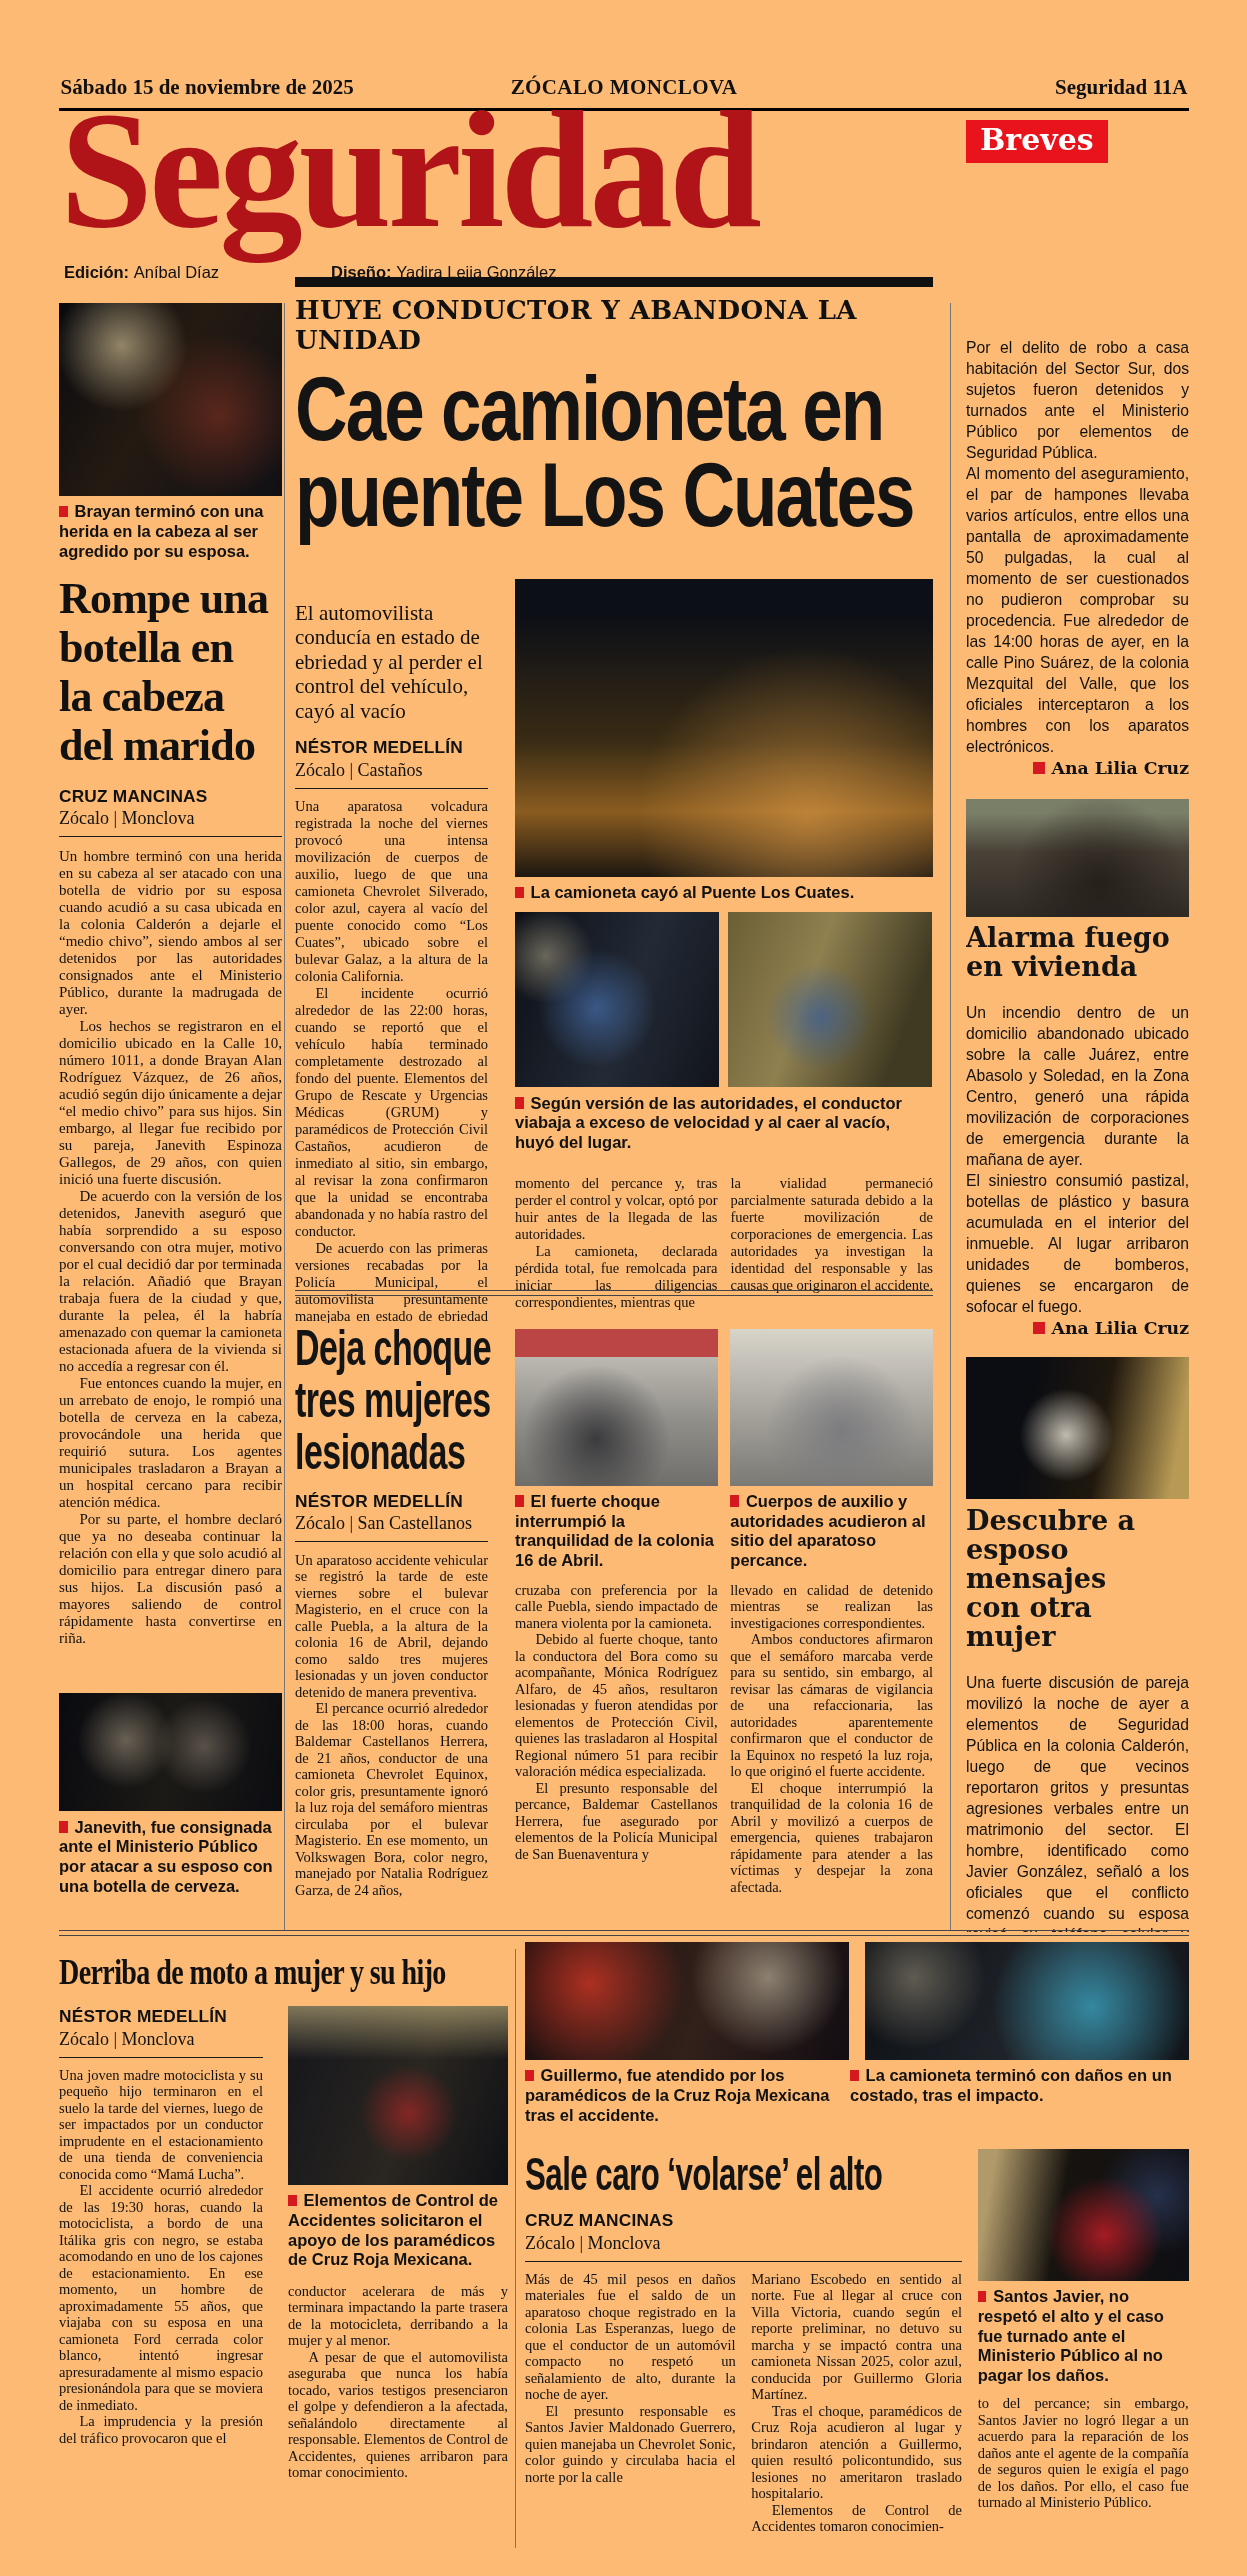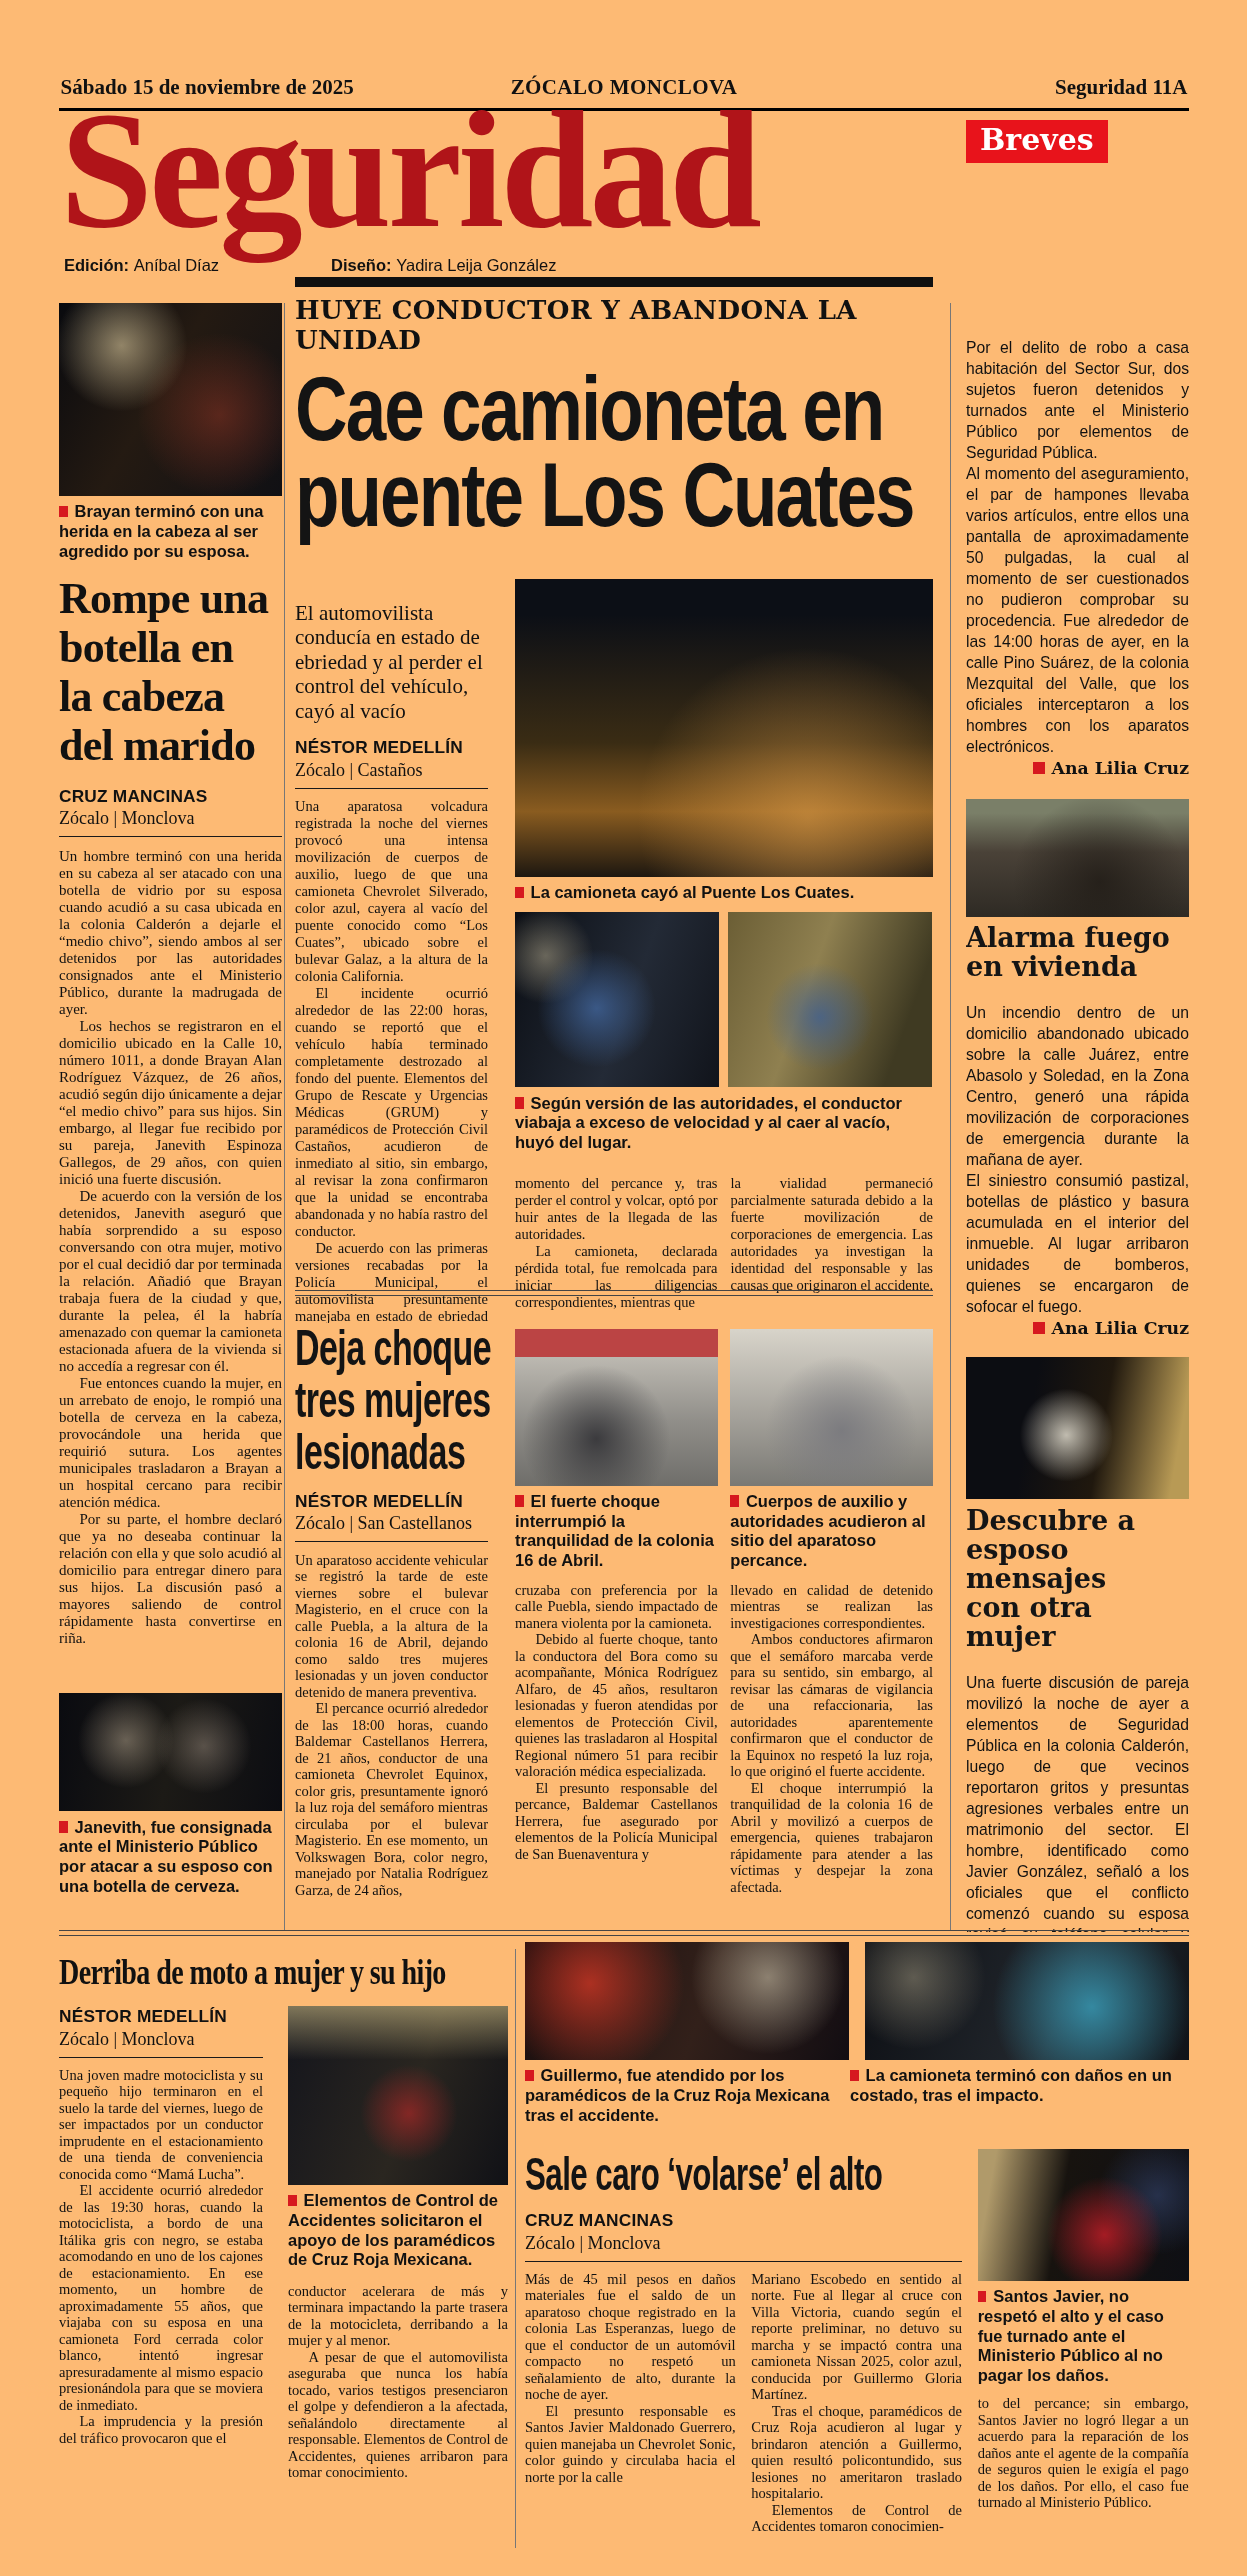--- a/index.html
+++ b/index.html
@@ -16,21 +16,21 @@
   
   .topbar{position:absolute;left:59px;top:75px;width:1130px;height:36px;
           border-bottom:3.9px solid #000;font-weight:700;font-size:21px}
   .topbar .tb-date{position:absolute;left:1.6px;top:0}
   .topbar .tb-paper{position:absolute;left:50%;top:0;transform:translateX(-50%);letter-spacing:0.4px}
   .topbar .tb-page{position:absolute;right:1.6px;top:0}
 
   
   .mast-title{position:absolute;left:60px;top:93px;font-size:167px;line-height:.92;
               font-weight:700;letter-spacing:-3.9px;color:var(--masthead-red)}
-  .credits{position:absolute;left:64px;top:256px;display:flex;
+  .credits{position:absolute;left:64px;top:263px;display:flex;
            font-family:"Liberation Sans",sans-serif;font-size:16.5px}
   .credit b{margin-right:4.7px}
   .credit:first-child{width:267px}
 
   
   .photo{width:100%;position:relative;overflow:hidden}
   .caption{font-family:"Liberation Sans",sans-serif;font-weight:700;font-size:16.5px;
            line-height:19.7px;margin-top:6.3px}
   .bullet{display:inline-block;width:8.6px;height:11.8px;background:var(--caption-red);
           margin-right:7px}

